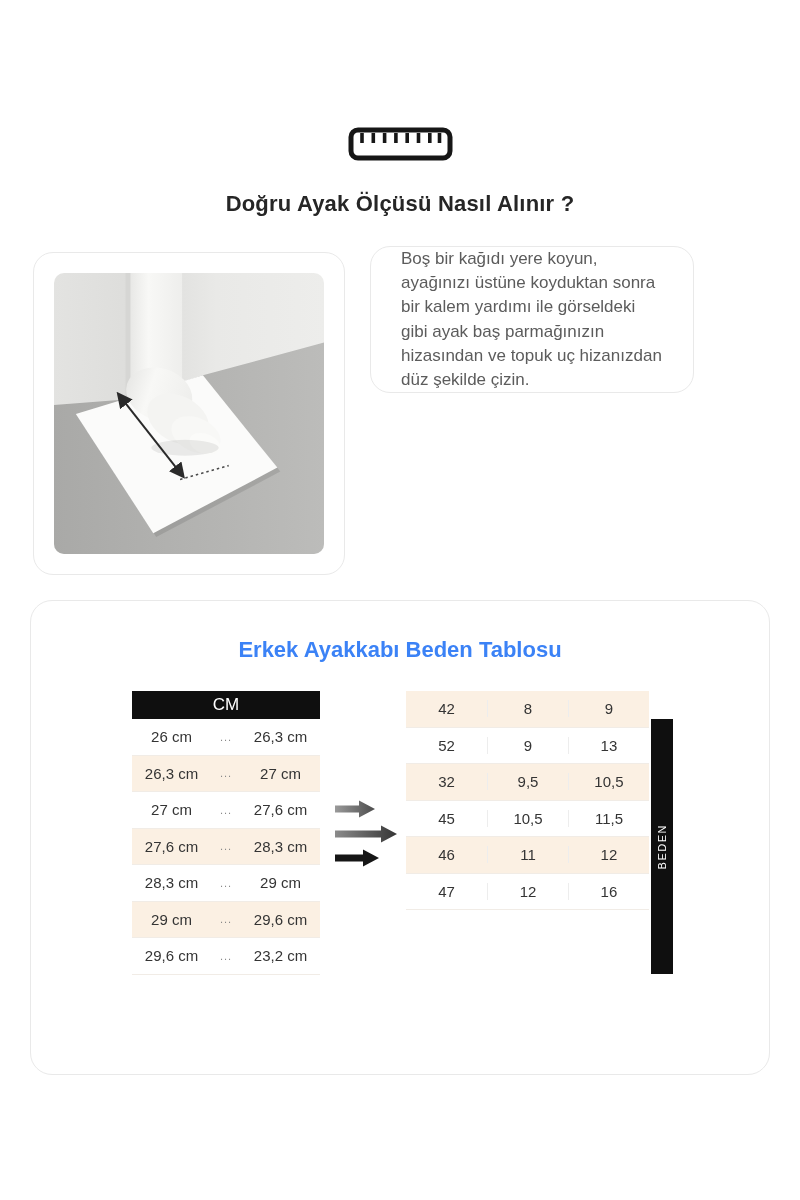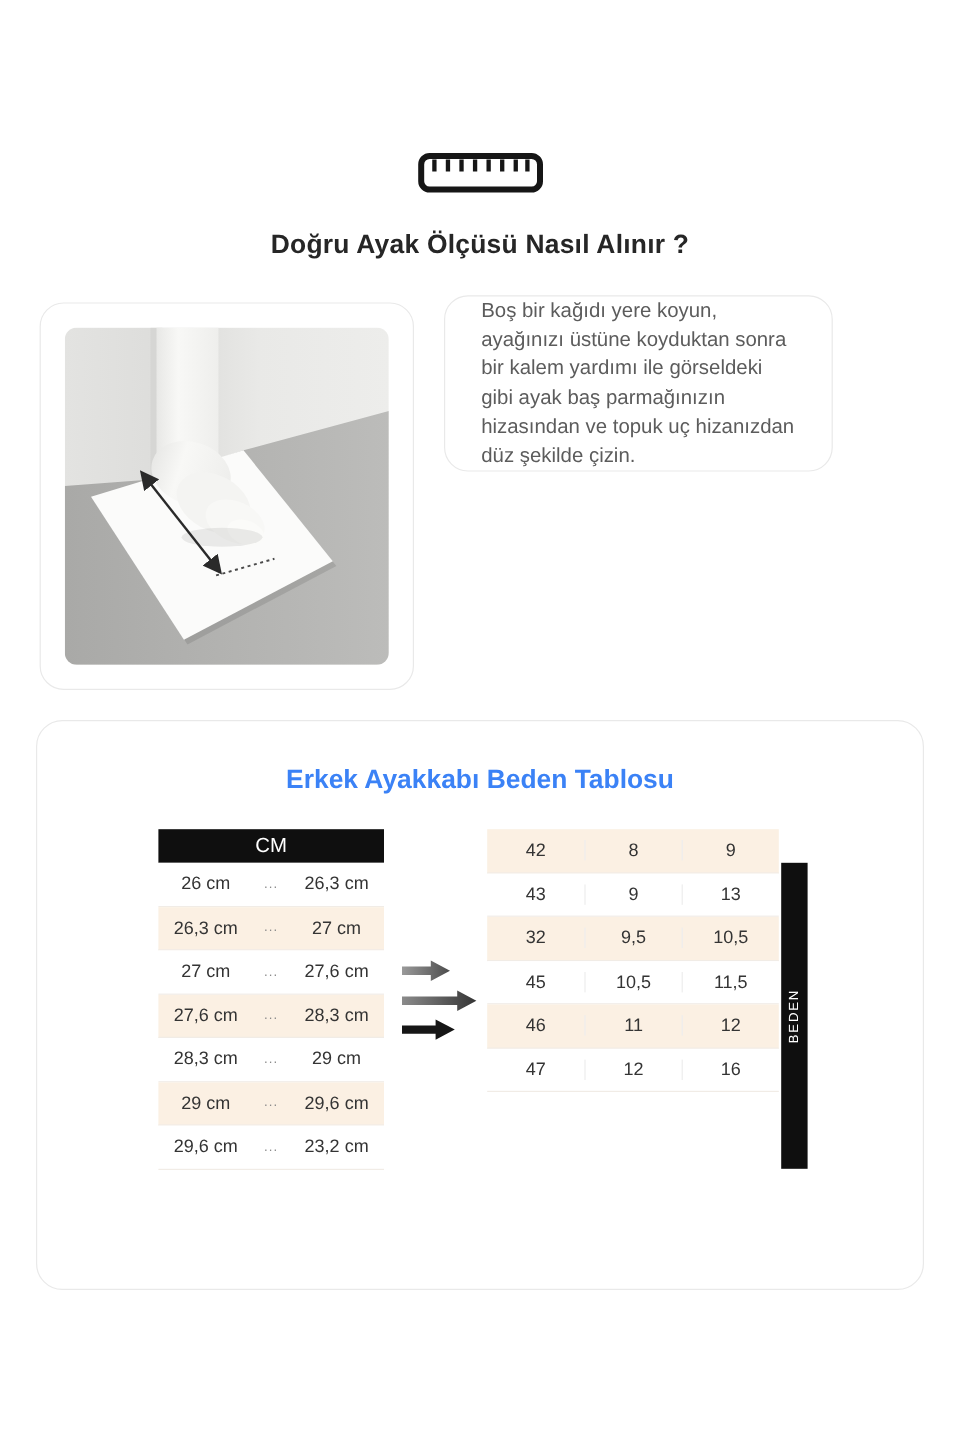--- a/index.html
+++ b/index.html
@@ -184,21 +184,21 @@
     </div>
 
     <div class="eu-table">
       <div>
           <div class="trow alt">
             <span class="tcell c0">42</span>
             <span class="tcell c1">8</span>
             <span class="tcell c2">9</span>
           </div>
           <div class="trow">
-            <span class="tcell c0">43</span>
+            <span class="tcell c0">52</span>
             <span class="tcell c1">9</span>
             <span class="tcell c2">13</span>
           </div>
           <div class="trow alt">
             <span class="tcell c0">32</span>
             <span class="tcell c1">9,5</span>
             <span class="tcell c2">10,5</span>
           </div>
           <div class="trow">
             <span class="tcell c0">45</span>

